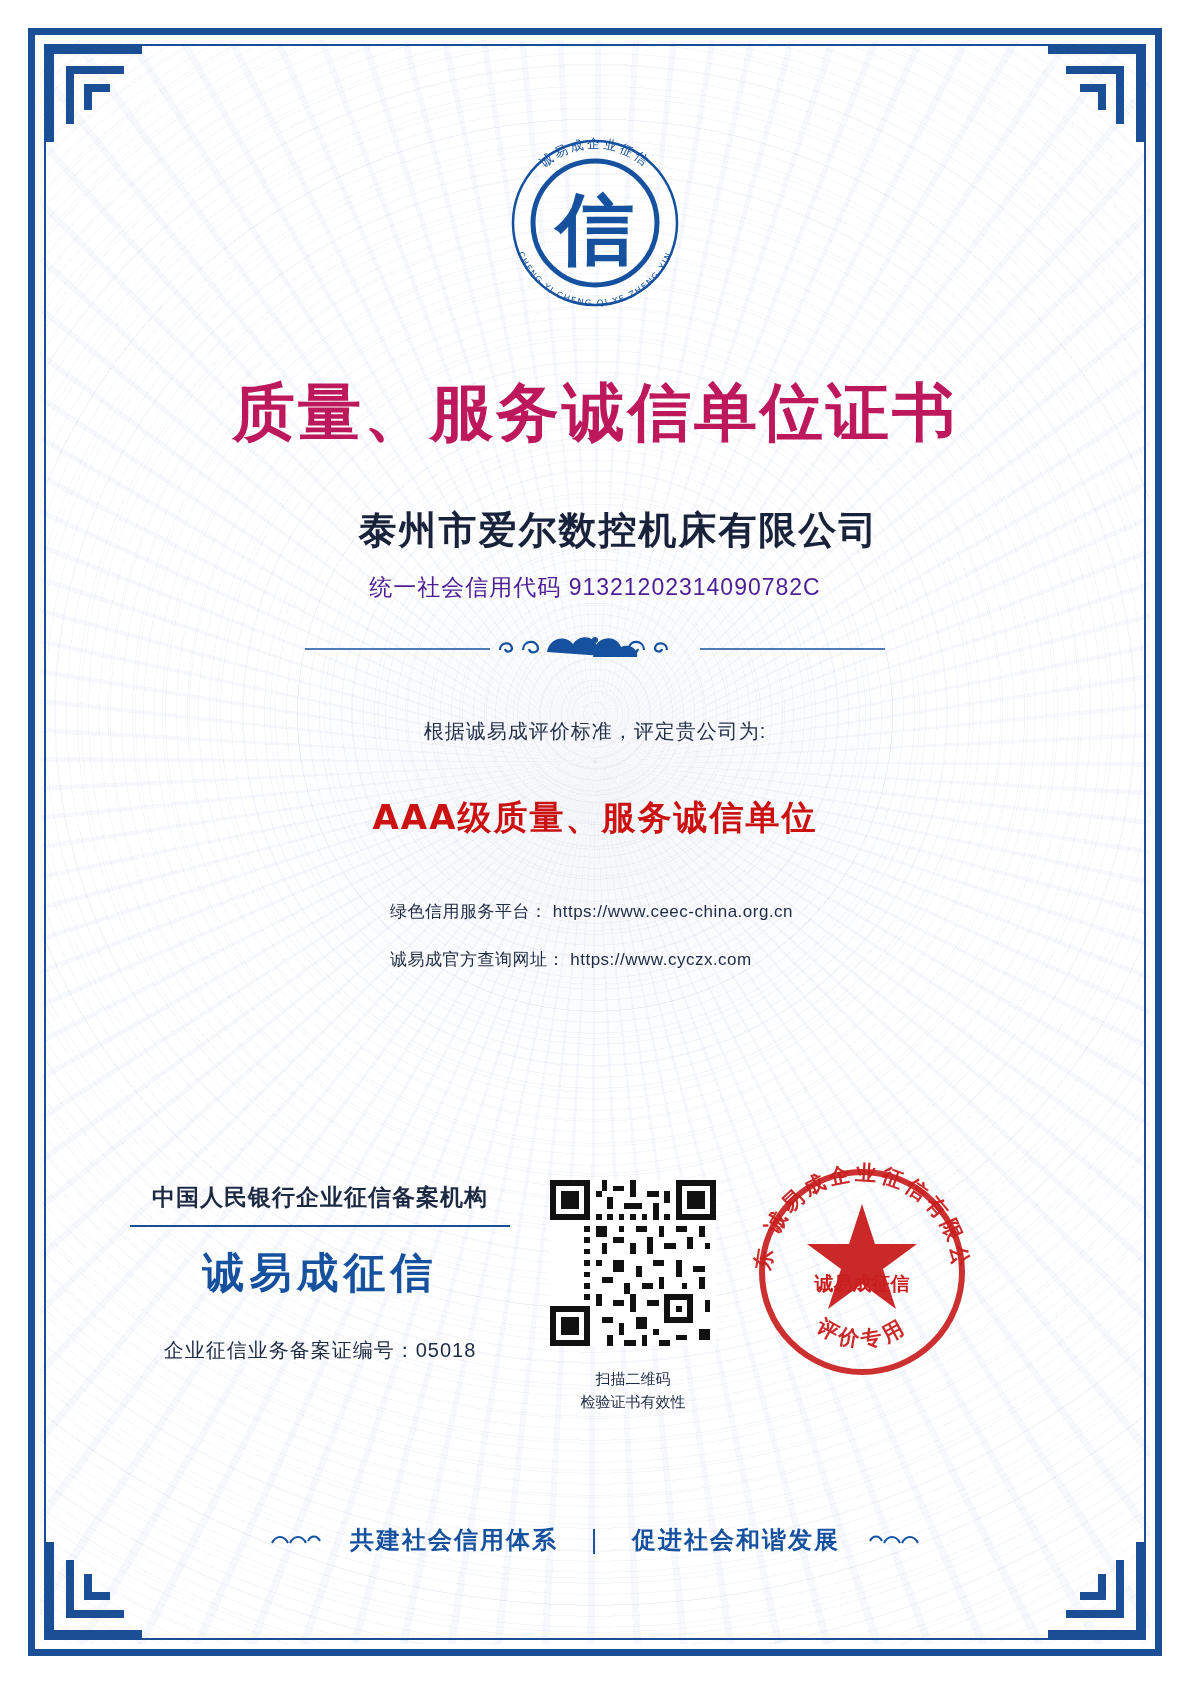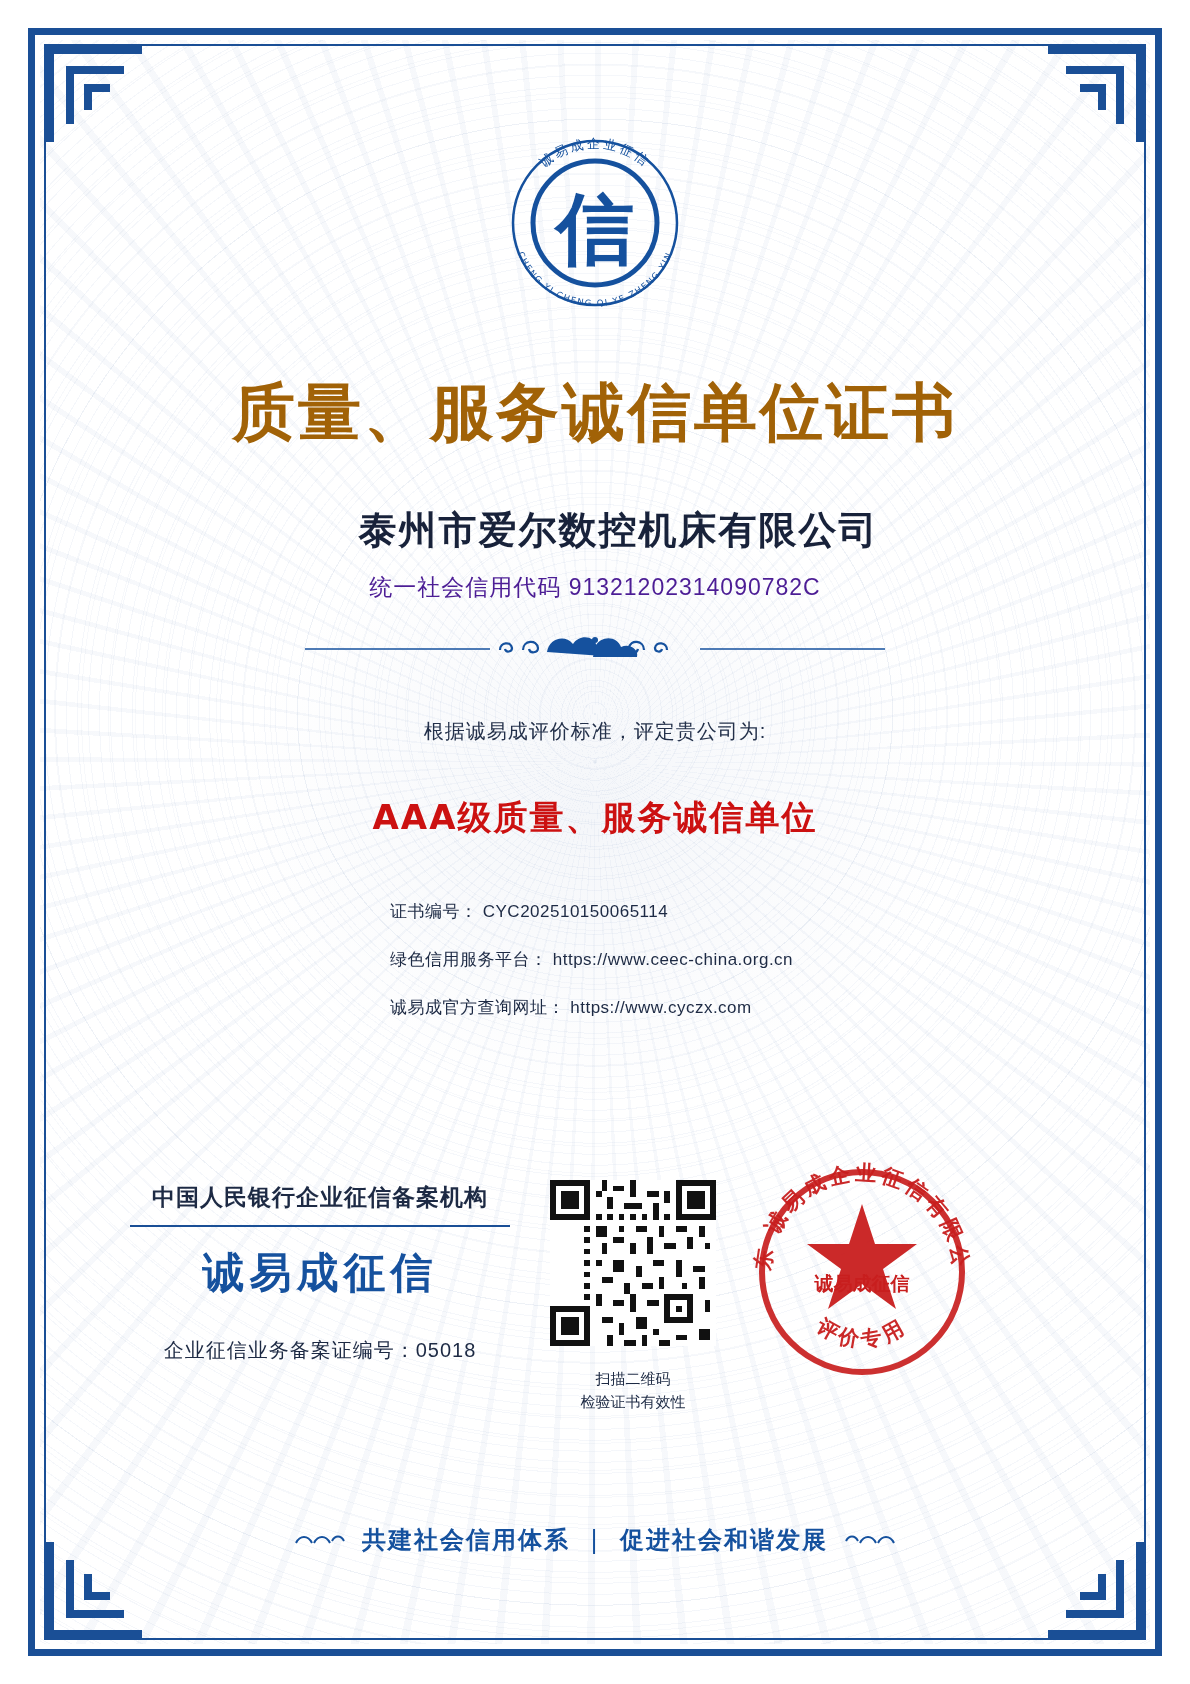--- a/index.html
+++ b/index.html
@@ -86,21 +86,21 @@
 
   
   .main-title {
     position: absolute;
     top: 370px;
     left: 0; right: 0;
     text-align: center;
     font-size: 63px;
     font-weight: 700;
     letter-spacing: 3px;
-    color: #a16207;
+    color: #be185d;
     font-family: Liberation Serif, serif;
   }
   .company-name {
     position: absolute;
     top: 505px;
     left: 0; right: 0;
     text-align: center;
     font-size: 38px;
     font-weight: 700;
     letter-spacing: 2px;
@@ -234,21 +234,21 @@
   }
 
   
   .slogan {
     position: absolute;
     bottom: 128px;
     left: 0; right: 0;
     display: flex;
     align-items: center;
     justify-content: center;
-    gap: 16px;
+    gap: 28px;
     font-size: 24px;
     font-weight: 700;
     color: #15519e;
     letter-spacing: 2px;
     font-family: "DejaVu Sans", "Liberation Sans", sans-serif;
   }
   .slogan .sep {
     color: #15519e;
     font-weight: 400;
     margin: 0 4px;
@@ -323,24 +323,20 @@
       <g fill="#15519e">
         <circle cx="300" cy="12" r="3"></circle>
       </g>
     </svg>
   </div>
 
   <div class="eval-line">根据诚易成评价标准，评定贵公司为:</div>
   <div class="grade">AAA级质量、服务诚信单位</div>
 
   <div class="details">
-    <div class="detail-row">
-      <span class="label">证书编号：</span>
-      <span class="value">CYC202510150065114</span>
-    </div>
     <div class="detail-row">
       <span class="label">绿色信用服务平台：</span>
       <a href="#" class="value">https://www.ceec-china.org.cn</a>
     </div>
     <div class="detail-row">
       <span class="label">诚易成官方查询网址：</span>
       <a href="#" class="value">https://www.cyczx.com</a>
     </div>
   </div>
 

